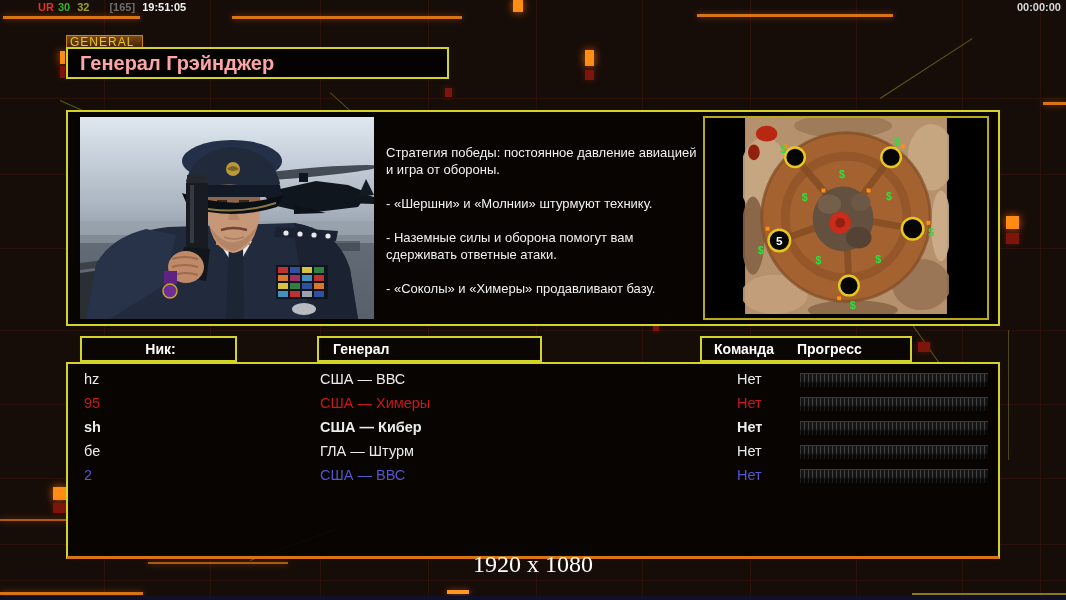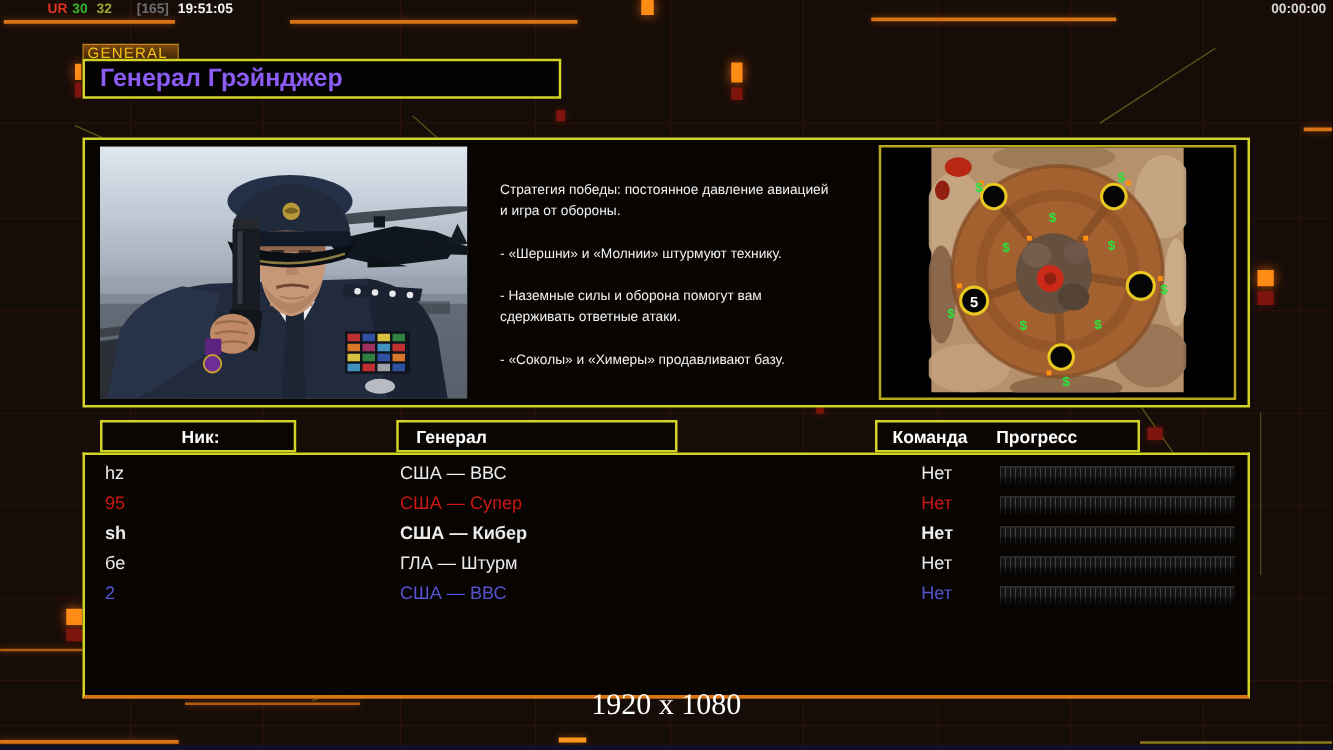--- a/index.html
+++ b/index.html
@@ -14,28 +14,28 @@
   .sqr{position:absolute;background:#7e150d;box-shadow:0 0 6px rgba(170,30,12,.45);}
   
   .topstats{position:absolute;left:4px;top:1px;font-size:11px;font-weight:bold;letter-spacing:0;}
   .topstats span{margin-right:4px;}
   .clock{position:absolute;right:5px;top:1px;font-size:11px;color:#d8d8d8;font-weight:bold;}
   
   .gen-tag{position:absolute;left:66px;top:35px;width:72px;height:13px;line-height:13px;
            background:linear-gradient(#7a4a10,#3a2006);border:1px solid #c8841a;
            color:#f5c216;font-size:12px;font-weight:normal;letter-spacing:1px;padding-left:3px;}
   .title-box{position:absolute;left:66px;top:47px;width:367px;height:28px;background:#050302;
-             border:2px solid #d4d426;color:#8b5cf6;font-size:20px;font-weight:bold;
+             border:2px solid #d4d426;color:#fca5a5;font-size:20px;font-weight:bold;
              line-height:28px;padding-left:12px;}
   
   .main-panel{position:absolute;left:66px;top:110px;width:930px;height:212px;
               background:#070402;border:2px solid #d4d426;}
   .portrait{position:absolute;left:12px;top:5px;width:294px;height:202px;background:#0a0c10;overflow:hidden;}
-  .briefing{position:absolute;left:332px;top:32px;width:316px;color:#f2f2f2;
-            font-size:11px;line-height:17px;}
+  .briefing{position:absolute;left:318px;top:32px;width:316px;color:#f2f2f2;
+            font-size:13px;line-height:17px;}
   .briefing p{margin:0 0 17px 0;white-space:pre-line;}
   .map-box{position:absolute;left:635px;top:4px;width:282px;height:200px;background:#000;
            border:2px solid #b8a81c;text-align:center;}
   .map-box svg{display:inline-block;margin-top:0;}
   
   .hdr-box{position:absolute;top:336px;height:22px;background:#0a0603;border:2px solid #d4d426;
            color:#fff;font-size:14px;font-weight:bold;line-height:22px;}
   
   .table-panel{position:absolute;left:66px;top:362px;width:930px;height:192px;
                background:rgba(6,3,2,.92);border:2px solid #d4d426;border-bottom:3px solid #d97414;}
@@ -291,21 +291,21 @@
   <div class="table-panel">
     <div style="height:4px;"></div>
     <div class="prow" style="color: rgb(236, 236, 236);">
       <span class="nick">hz</span>
       <span class="gen">США — ВВС</span>
       <span class="team">Нет</span>
       <span class="pbar"></span>
     </div>
     <div class="prow" style="color: rgb(204, 24, 20);">
       <span class="nick">95</span>
-      <span class="gen">США — Супер</span>
+      <span class="gen">США — Химеры</span>
       <span class="team">Нет</span>
       <span class="pbar"></span>
     </div>
     <div class="prow" style="color: rgb(236, 236, 236); font-weight: bold;">
       <span class="nick">sh</span>
       <span class="gen">США — Кибер</span>
       <span class="team">Нет</span>
       <span class="pbar"></span>
     </div>
     <div class="prow" style="color: rgb(236, 236, 236);">

